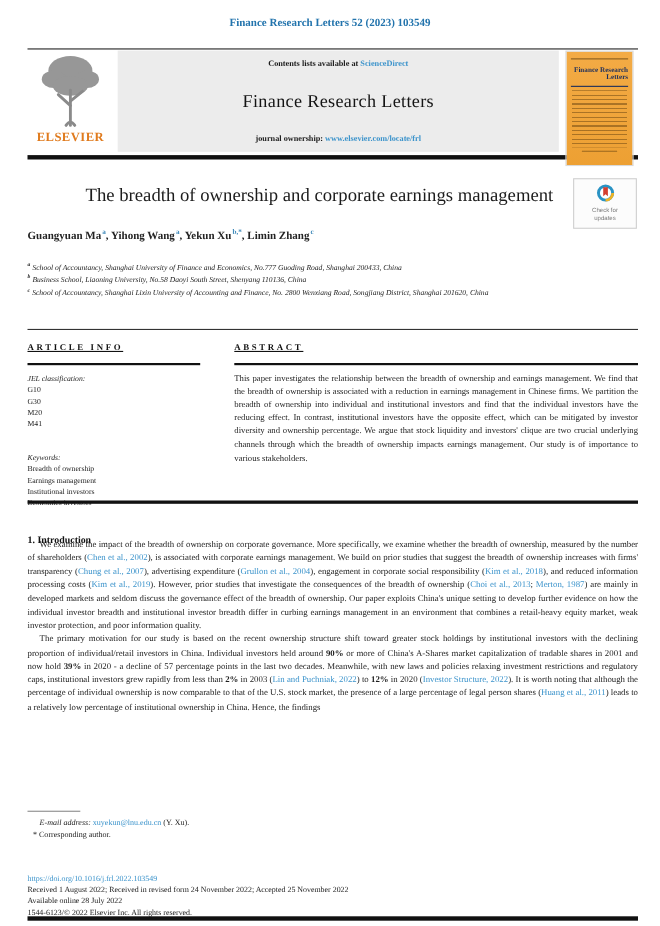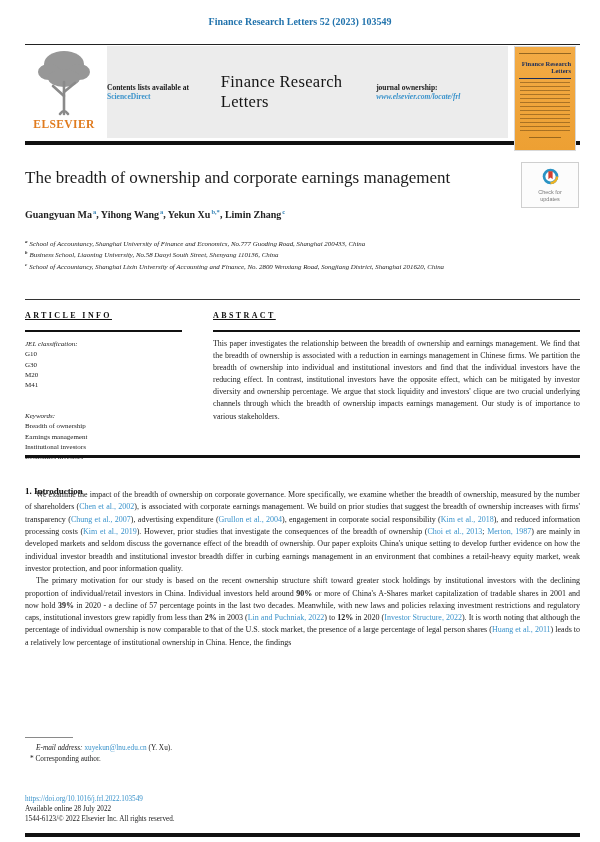--- a/index.html
+++ b/index.html
@@ -8,45 +8,45 @@
   .abs{position:absolute;}
   .blue{color:#3b93cb;}
   .rule{background:#111;}
 
   
   #top-cite{top:16px;left:0;width:100%;text-align:center;font-size:10px;font-weight:bold;color:#2374ad;}
 
   
   #rule-top{top:44px;left:25px;width:555px;height:1px;background:#222;}
   #banner-box{top:46px;left:107px;width:401px;height:92px;background:#ececec;
-              display:flex;flex-direction:row;align-items:center;justify-content:space-between;
+              display:flex;flex-direction:column;align-items:center;justify-content:space-between;
               padding:7px 0 8px 0;box-sizing:border-box;}
   #contents-line{font-size:7.5px;font-weight:bold;}
   #banner-title{font-size:16.5px;color:#141414;letter-spacing:.3px;}
   #homepage-line{font-size:7.5px;font-weight:bold;}
-  #homepage-line .blue{font-weight:bold;font-style:italic;}
+  #homepage-line .blue{font-weight:bold;}
 
   
   #elsevier-logo{top:48px;left:24px;width:80px;height:92px;text-align:center;}
   #elsevier-word{font-size:11.5px;font-weight:bold;color:#e07b1e;letter-spacing:.4px;margin-top:-2px;}
 
   
   #cover{top:46px;left:514px;width:62px;height:105px;background:linear-gradient(#f3ab45,#eda033);
          border:1px solid #d9d9d9;z-index:3;box-sizing:border-box;padding:4px 4px;}
   #cover-topline{height:3px;border-top:1px solid rgba(70,45,5,.55);width:100%;margin-top:2px;}
   #cover-title{color:#1b2d5b;font-weight:bold;font-size:6.5px;line-height:1.15;text-align:right;margin-top:3px;}
   #cover-div{height:1px;background:#1b2d5b;margin:3px 0 3px 0;}
   #cover-toc{height:52px;background:
      repeating-linear-gradient(to bottom, rgba(80,50,8,.55) 0 1px, rgba(0,0,0,0) 1px 4px);
      opacity:.8;margin:0 1px;}
   #cover-bottom{height:4px;margin-top:3px;border-top:1px solid rgba(70,45,5,.5);width:60%;margin-left:20%;}
   #bar-banner{top:141px;left:25px;width:555px;height:4px;z-index:1;}
 
   
-  #article-title{top:168px;left:25px;width:478px;font-size:17px;color:#1c1c1c;}
+  #article-title{top:168px;left:25px;width:478px;font-size:17px;color:#1c1c1c;text-align:right;}
   #badge{top:162px;left:521px;width:56px;height:44px;border:1px solid #cfcfcf;background:#fcfcfc;
          display:flex;flex-direction:column;align-items:center;justify-content:center;cursor:pointer;}
   #badge .txt{font-family:"Liberation Sans","DejaVu Sans",sans-serif;font-size:5.5px;color:#7a7a7a;line-height:1.2;text-align:center;}
 
   
   #authors-line{top:208px;left:25px;width:520px;font-size:10px;font-weight:bold;color:#232323;}
   .author-sup{font-size:6.5px;color:#3a87b8;vertical-align:super;font-weight:bold;margin-left:1px;}
   #affils{top:238px;left:25px;width:545px;font-size:6.9px;font-style:italic;line-height:1.45;color:#222;}
   .affil-sup{font-size:5px;vertical-align:super;font-weight:bold;margin-right:2px;}
 
@@ -188,19 +188,20 @@
   <div id="fn-block" class="abs">
     <div id="fn-email">
       <span class="lbl">E-mail address:</span>
       <span class="blue">xuyekun@lnu.edu.cn</span><span> (Y. Xu).</span>
     </div>
     <div id="fn-corresponding">* Corresponding author.</div>
   </div>
 
   <div id="bottom-block" class="abs">
     <div class="blue">https://doi.org/10.1016/j.frl.2022.103549</div>
+    <div>Received 1 August 2022; Received in revised form 24 November 2022; Accepted 25 November 2022</div>
     <div>Available online 28 July 2022</div>
     <div>1544-6123/© 2022 Elsevier Inc. All rights reserved.</div>
   </div>
 
   <div id="bar-bottom" class="abs rule"></div>
 
 </div>
 
 </body></html>

